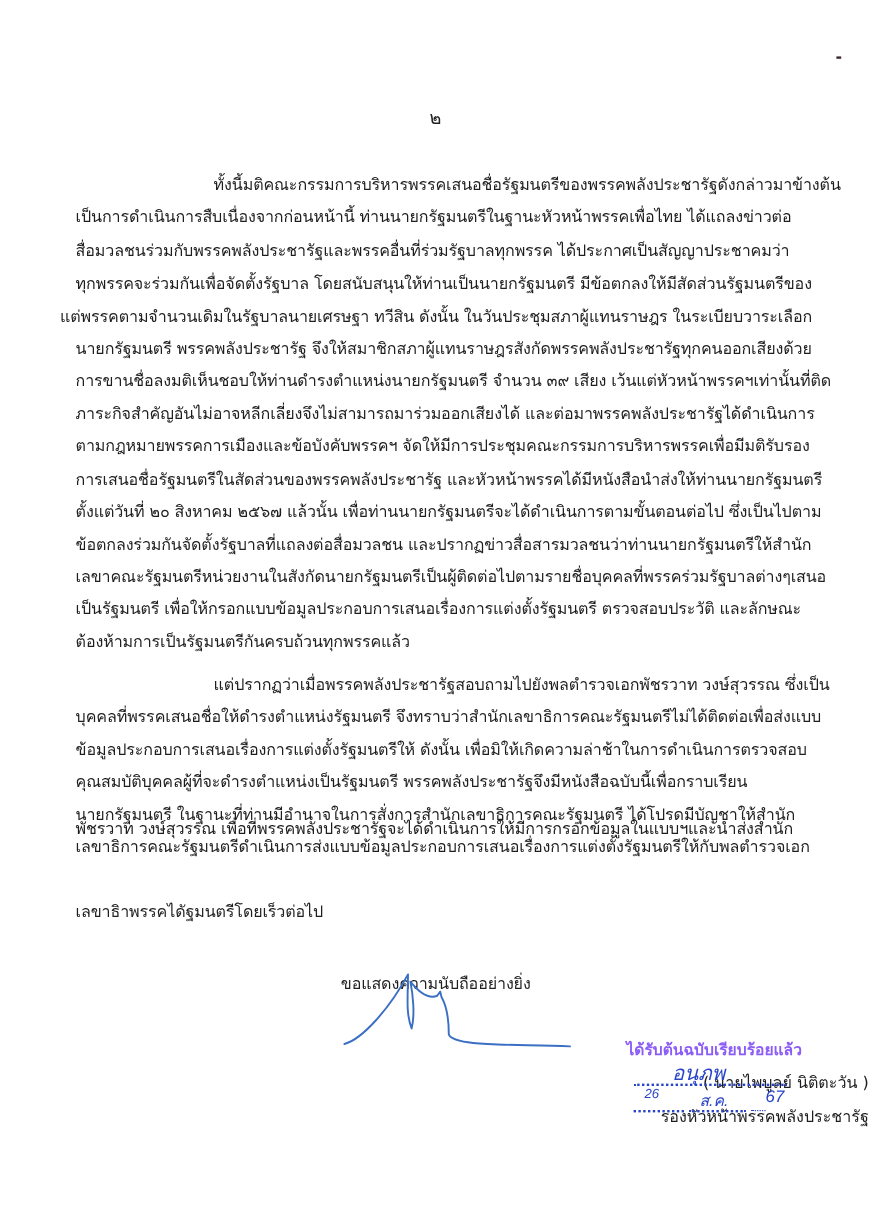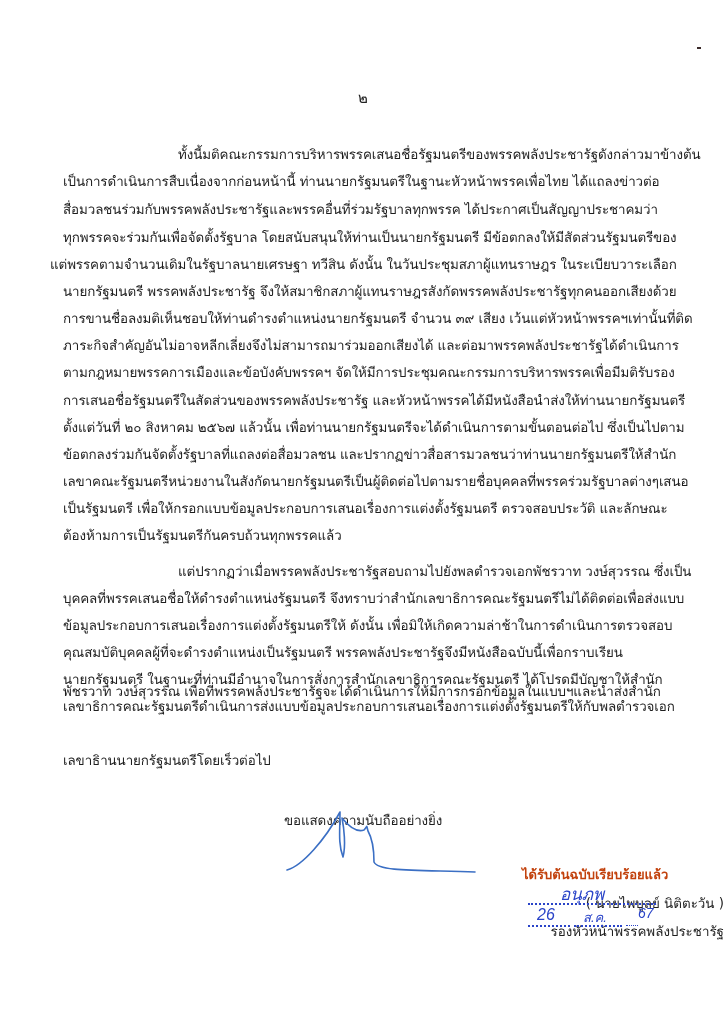--- a/index.html
+++ b/index.html
@@ -16,21 +16,21 @@
   }
   .pagenum {
     position: absolute; left: 358px; top: 86px; font-size: 15px; color: #222;
   }
   .speck { position: absolute; left: 697px; top: 47px; width: 4px; height: 2px; background: #3a2a2a; }
   .center { position: absolute; left: 0; width: 724px; text-align: right; white-space: nowrap; font-size: 13.4px; line-height: 18px; }
   .sig { position: absolute; left: 280px; top: 800px; width: 210px; height: 80px; }
   .stamp-title {
     position: absolute; left: 522px; top: 864px; white-space: nowrap;
     font-family: "DejaVu Sans", sans-serif; font-weight: bold; font-size: 13px;
-    color: #c2410c;
+    color: #8b5cf6;
   }
   .hand {
     position: absolute; white-space: nowrap; color: #2a44c8;
     font-family: Liberation Sans, sans-serif; font-style: italic;
   }
   .dotline { position: absolute; height: 0; border-top: 2px dotted #2a44c8; }
 </style>
 </head>
 <body>
 
@@ -59,38 +59,38 @@
   </div>
 
   <div>
     <div class="line" style="left:178px;top:563px">แต่ปรากฏว่าเมื่อพรรคพลังประชารัฐสอบถามไปยังพลตำรวจเอกพัชรวาท วงษ์สุวรรณ ซึ่งเป็น</div>
     <div class="line" style="left:63px;top:590px">บุคคลที่พรรคเสนอชื่อให้ดำรงตำแหน่งรัฐมนตรี จึงทราบว่าสำนักเลขาธิการคณะรัฐมนตรีไม่ได้ติดต่อเพื่อส่งแบบ</div>
     <div class="line" style="left:63px;top:617px">ข้อมูลประกอบการเสนอเรื่องการแต่งตั้งรัฐมนตรีให้ ดังนั้น เพื่อมิให้เกิดความล่าช้าในการดำเนินการตรวจสอบ</div>
     <div class="line" style="left:63px;top:644px">คุณสมบัติบุคคลผู้ที่จะดำรงตำแหน่งเป็นรัฐมนตรี พรรคพลังประชารัฐจึงมีหนังสือฉบับนี้เพื่อกราบเรียน</div>
     <div class="line" style="left:63px;top:671px">นายกรัฐมนตรี ในฐานะที่ท่านมีอำนาจในการสั่งการสำนักเลขาธิการคณะรัฐมนตรี ได้โปรดมีบัญชาให้สำนัก</div>
     <div class="line" style="left:63px;top:698px">เลขาธิการคณะรัฐมนตรีดำเนินการส่งแบบข้อมูลประกอบการเสนอเรื่องการแต่งตั้งรัฐมนตรีให้กับพลตำรวจเอก</div>
     <div class="line" style="left:63px;top:683px">พัชรวาท วงษ์สุวรรณ เพื่อที่พรรคพลังประชารัฐจะได้ดำเนินการให้มีการกรอกข้อมูลในแบบฯและนำส่งสำนัก</div>
-    <div class="line" style="left:63px;top:752px">เลขาธิานนายกรัฐมนตรีโดยเร็วต่อไป</div>
+    <div class="line" style="left:63px;top:752px">เลขาธิาพรรคไดัฐมนตรีโดยเร็วต่อไป</div>
   </div>
 
 
   <div class="line" style="left:284px;top:812px">ขอแสดงความนับถืออย่างยิ่ง</div>
 
   <svg class="sig" viewBox="0 0 210 80">
     <path d="M7 70 C 22 66, 45 40, 60 12 C 60 30, 58 44, 63 57 C 66 46, 64 28, 62 18 C 70 28, 78 32, 84 30 C 88 26, 86 24, 88 31 C 92 38, 94 48, 94 62 C 98 72, 140 70, 195 72" fill="none" stroke="#3b6fc4" stroke-width="1.6" stroke-linecap="round" stroke-linejoin="round"></path>
   </svg>
 
   <div class="center" style="top:895px">( นายไพบูลย์  นิติตะวัน )</div>
   <div class="center" style="top:923px">รองหัวหน้าพรรคพลังประชารัฐ</div>
 
   <div>
     <div class="stamp-title">ได้รับต้นฉบับเรียบร้อยแล้ว</div>
     <div class="hand" style="left:560px;top:880px;font-size:17px">อนุภพ</div>
     <div class="dotline" style="left:528px;top:903px;width:128px"></div>
-    <div class="hand" style="left:537px;top:906px;font-size:16px">26</div>
+    <div class="hand" style="left:537px;top:906px;font-size:11px">26</div>
     <div class="hand" style="left:583px;top:907px;font-size:13px">ส.ค.</div>
     <div class="hand" style="left:638px;top:905px;font-size:14px">67</div>
     <div class="dotline" style="left:528px;top:925px;width:42px"></div>
     <div class="dotline" style="left:574px;top:925px;width:48px"></div>
     <div class="dotline" style="left:626px;top:925px;width:12px;border-top-width:1px"></div>
   </div>
 
 </div>
 
 </body></html>

